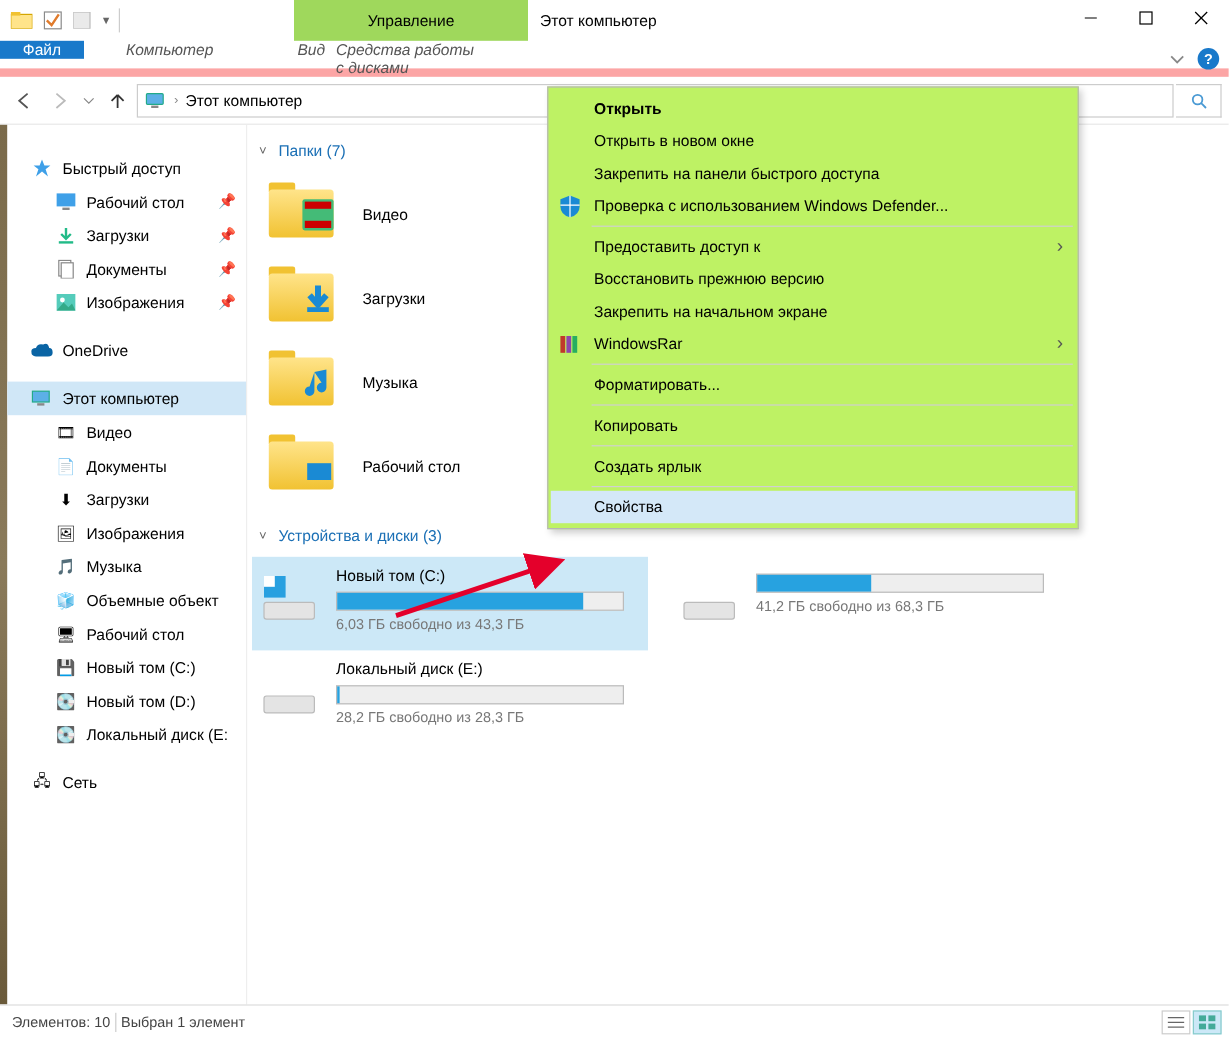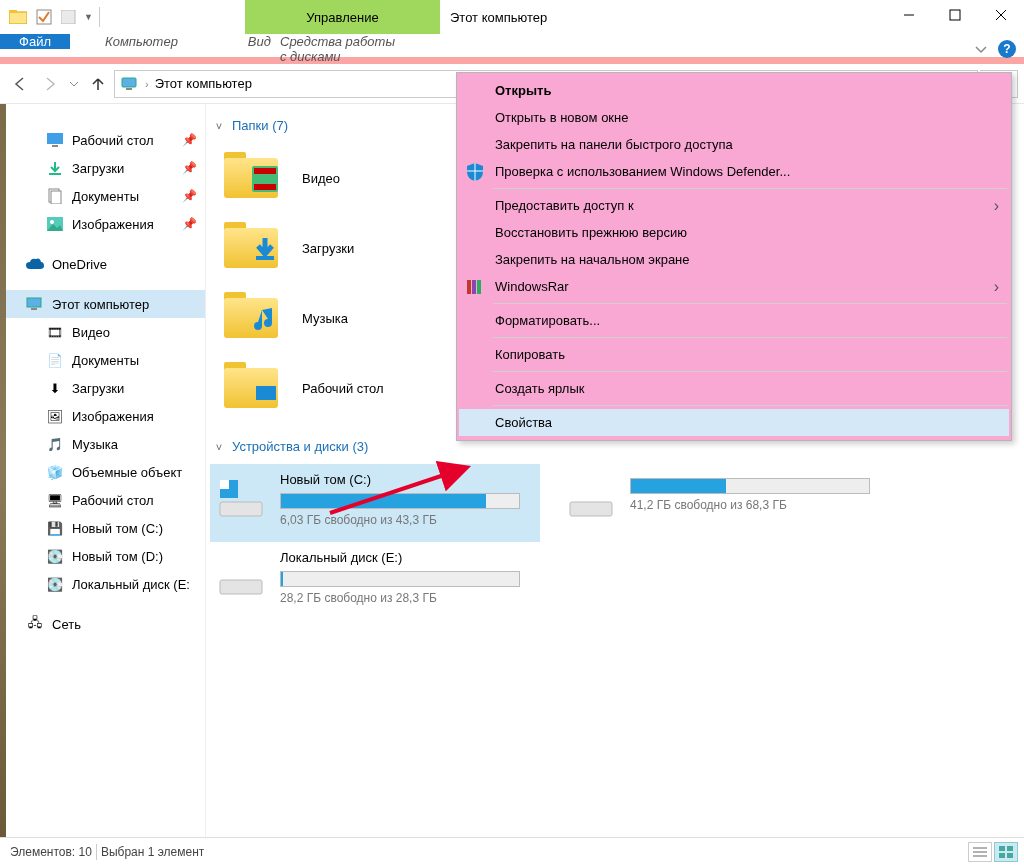--- a/index.html
+++ b/index.html
@@ -70,21 +70,21 @@
 .disk-info { font-size: 12px; color: #777; }
 
 
 .statusbar { height: 28px; border-top: 1px solid #ddd; display: flex; align-items: center; padding: 0 10px; font-size: 12px; color: #444; gap: 4px; position: relative; }
 .status-sep { width: 1px; height: 16px; background: #ccc; }
 .status-views { position: absolute; right: 6px; display: flex; gap: 2px; }
 .view-btn { width: 24px; height: 20px; border: 1px solid #ccc; display: flex; align-items: center; justify-content: center; }
 .view-btn.active { background: #cce8f7; border-color: #8cc; }
 
 
-.context-menu { position: absolute; left: 456px; top: 72px; width: 556px; background: #f9a8d4; border: 1px solid #b6b6b6; box-shadow: 3px 3px 6px rgba(0,0,0,.2); padding: 4px 2px; z-index: 100; }
+.context-menu { position: absolute; left: 456px; top: 72px; width: 443px; background: #bef264; border: 1px solid #b6b6b6; box-shadow: 3px 3px 6px rgba(0,0,0,.2); padding: 4px 2px; z-index: 100; }
 .ctx-item { height: 27px; display: flex; align-items: center; padding-left: 36px; padding-right: 24px; font-size: 13px; position: relative; }
 .ctx-item:hover, .ctx-item.hover { background: #d4e8f8; }
 .ctx-item.bold { font-weight: 600; }
 .ctx-sep { height: 1px; background: #d0d0d0; margin: 3px 2px 3px 34px; }
 .ctx-icon { position: absolute; left: 6px; width: 20px; height: 20px; }
 .ctx-arrow { position: absolute; right: 10px; font-size: 16px; color: #555; }
 
 
 .anno-arrow { position: absolute; left: 320px; top: 458px; z-index: 200; pointer-events: none; }
 
@@ -184,20 +184,28 @@
         <line x1="9" y1="9" x2="13" y2="13" stroke="#4a9ad4" stroke-width="1.5"></line>
       </svg>
   </div>
 </div>
 
 <div class="body">
   <div class="leftstrip"></div>
 
   <div class="navpane">
     <div class="nav-section">
+      <div class="nav-item root">
+        <span class="nav-icon">
+            <svg width="16" height="16" viewBox="0 0 16 16">
+              <path d="M8 1 L10 6 L15 6 L11 9 L13 15 L8 11 L3 15 L5 9 L1 6 L6 6 Z" fill="#3fa0e8"></path>
+            </svg>
+          </span>
+        <span>Быстрый доступ</span>
+      </div>
       <div class="nav-item child">
         <span class="nav-icon">
             <svg width="16" height="14" viewBox="0 0 16 14">
               <rect x="0" y="0" width="16" height="11" fill="#3fa0e8"></rect>
               <rect x="5" y="12" width="6" height="2" fill="#888"></rect>
             </svg>
           </span>
         <span>Рабочий стол</span>
         <span class="pin">📌</span>
       </div>

